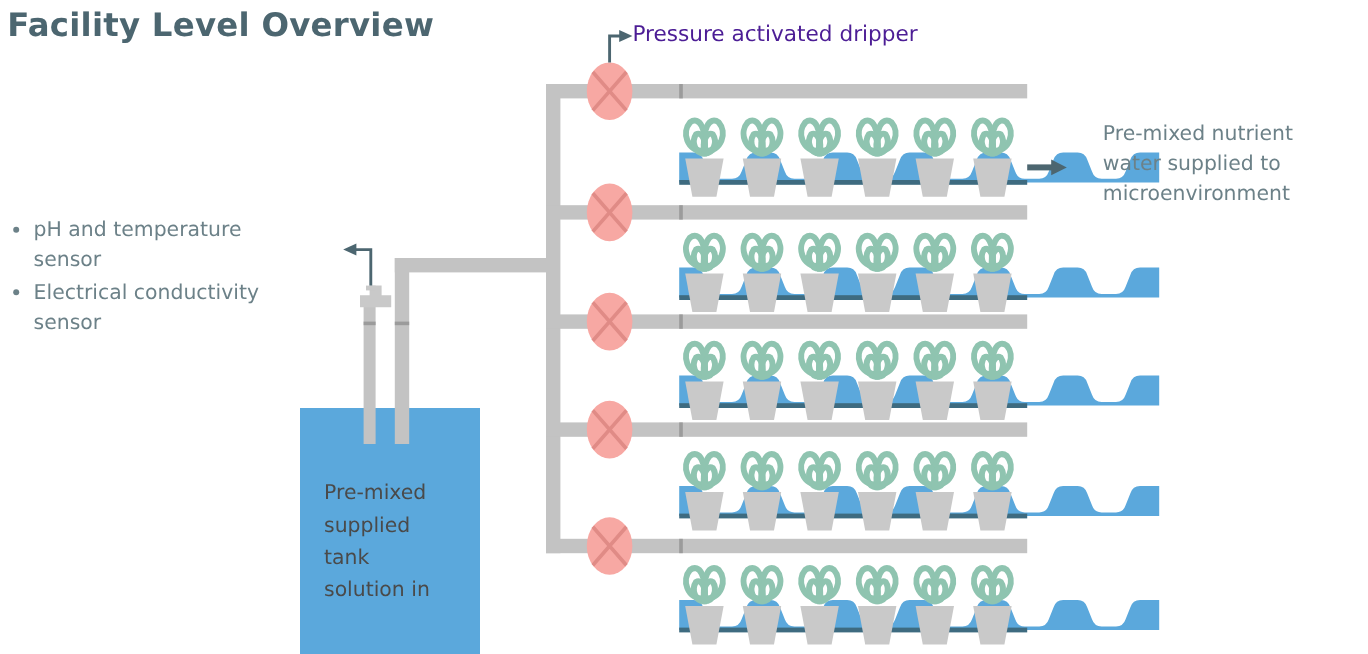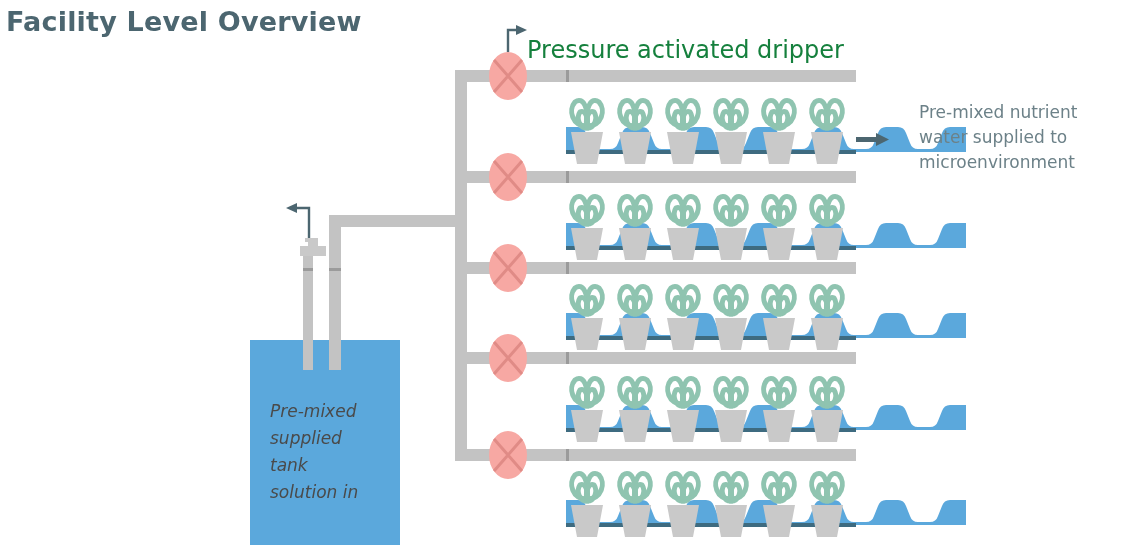--- a/index.html
+++ b/index.html
@@ -2,29 +2,29 @@
 <html><head>
 <meta charset="utf-8">
 <style>
   html,body{margin:0;padding:0;background:#ffffff;}
   body{width:1140px;height:545px;position:relative;overflow:hidden;
        font-family:"DejaVu Sans","Liberation Sans",sans-serif;}
   #stage{position:absolute;left:0;top:0;width:1140px;height:545px;}
   svg{position:absolute;left:0;top:0;}
   .txt{position:absolute;color:#556B72;}
   #title{left:6px;top:6px;font-size:27px;font-weight:bold;letter-spacing:.2px;color:#4C6670;}
-  #dripper-label{left:527px;top:36px;font-size:24px;color:#15803d;white-space:nowrap;}
+  #dripper-label{left:527px;top:18px;font-size:18px;color:#4c1d95;white-space:nowrap;}
   #right-label{left:919px;top:100px;width:218px;font-size:17px;line-height:25px;
                color:#6C8188;text-align:justify;text-justify:inter-word;}
   #right-label span{display:inline-block;width:100%;}
   #bullets{left:8px;top:180px;width:285px;font-size:17px;line-height:25px;color:#6C8188;}
   #bullets ul{margin:0;padding-left:20px;list-style:disc;}
   #bullets li{text-align:justify;text-justify:inter-word;margin-bottom:2px;}
   #bullets li span{display:inline-block;width:100%;}
-  #tank-label{left:270px;top:398px;width:120px;font-size:17px;line-height:27px;color:#4A4A4A;font-style:italic;}
+  #tank-label{left:270px;top:398px;width:120px;font-size:17px;line-height:27px;color:#4A4A4A;}
 </style>
 </head>
 <body>
 
 <div id="stage">
 
   <svg width="1140" height="545" viewBox="0 0 1140 545">
 
     <defs>
       <g id="plant-unit">
@@ -208,20 +208,32 @@
   <div class="txt" id="title">Facility Level Overview</div>
 
   <div class="txt" id="dripper-label">Pressure activated dripper</div>
 
   <div class="txt" id="right-label">
     <span>Pre-mixed nutrient</span>
     <span>water supplied to</span>
     <span>microenvironment</span>
   </div>
 
+  <div class="txt" id="bullets">
+    <ul>
+      <li>
+        <span>pH and temperature</span>
+        <span style="text-align:left">sensor</span>
+      </li>
+      <li>
+        <span>Electrical conductivity</span>
+        <span style="text-align:left">sensor</span>
+      </li>
+    </ul>
+  </div>
 
   <div class="txt" id="tank-label">
     <div>Pre-mixed</div>
     <div>supplied</div>
     <div>tank</div>
     <div>solution in</div>
   </div>
 
 </div>
 

